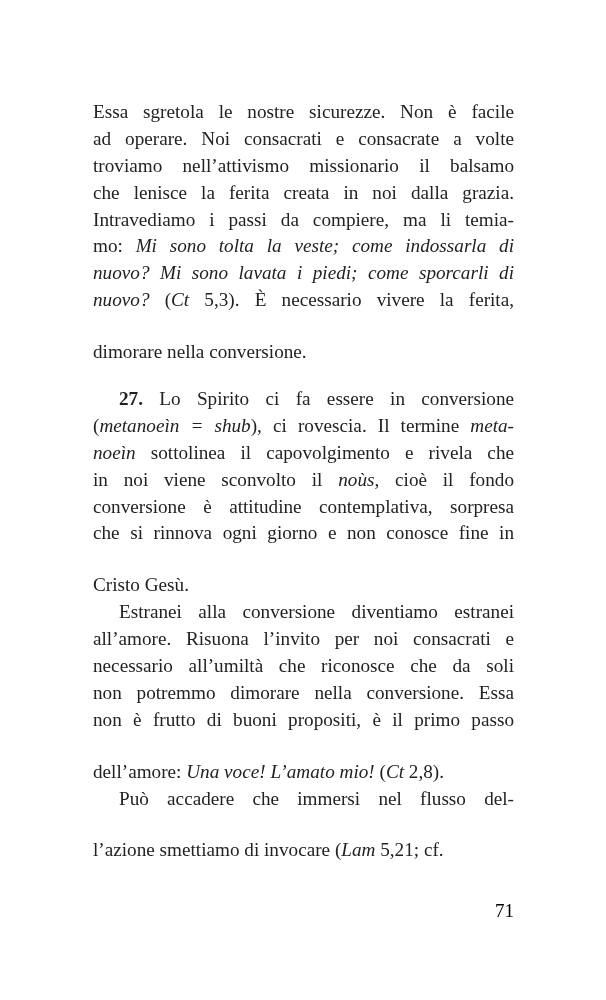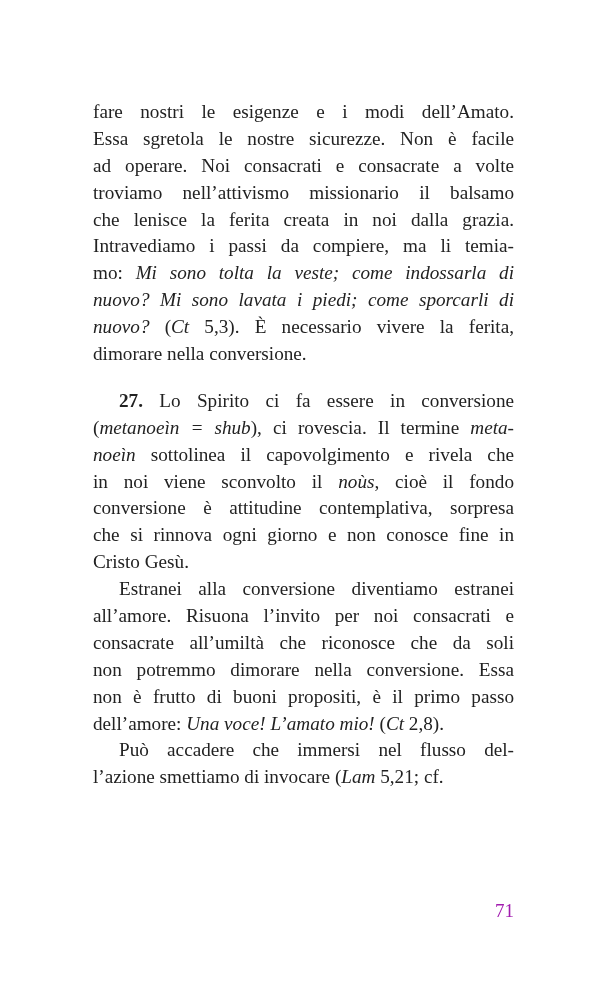--- a/index.html
+++ b/index.html
@@ -25,45 +25,45 @@
   }
   .line {
     display: block;
     white-space: nowrap;
     text-align: justify;
     text-align-last: justify;
     height: 26.9px;
   }
   .line.last {
     text-align-last: left;
+    margin-top: 25px;
   }
   .indent {
     padding-left: 26px;
   }
   .gap {
     height: 20px;
   }
   em, .it { font-style: italic; }
   .num { font-weight: bold; margin-top: 28px; }
   .page-number {
     position: absolute;
     left: 470px;
     top: 900px;
     width: 44px;
     text-align: right;
     font-size: 19px;
-    color: #a21caf;
+    color: #000000;
   }
 </style>
 </head>
 <body>
 
 <div class="page">
   <div id="p0">
-      <span class="line"><span>fare nostri le esigenze e i modi dell’Amato.</span></span>
       <span class="line"><span>Essa sgretola le nostre sicurezze. Non è facile</span></span>
       <span class="line"><span>ad operare. Noi consacrati e consacrate a volte</span></span>
       <span class="line"><span>troviamo nell’attivismo missionario il balsamo</span></span>
       <span class="line"><span>che lenisce la ferita creata in noi dalla grazia.</span></span>
       <span class="line"><span>Intravediamo i passi da compiere, ma li temia-</span></span>
       <span class="line"><span>mo: </span><span class="it">Mi sono tolta la veste; come indossarla di</span></span>
       <span class="line"><span class="it">nuovo? Mi sono lavata i piedi; come sporcarli di</span></span>
       <span class="line"><span class="it">nuovo?</span><span> (</span><span class="it">Ct</span><span> 5,3). È necessario vivere la ferita,</span></span>
       <span class="line last"><span>dimorare nella conversione.</span></span>
     </div>
@@ -73,21 +73,21 @@
       <span class="line"><span>(</span><span class="it">metanoeìn = shub</span><span>), ci rovescia. Il termine </span><span class="it">meta-</span></span>
       <span class="line"><span class="it">noeìn</span><span> sottolinea il capovolgimento e rivela che</span></span>
       <span class="line"><span>in noi viene sconvolto il </span><span class="it">noùs</span><span>, cioè il fondo</span></span>
       <span class="line"><span>conversione è attitudine contemplativa, sorpresa</span></span>
       <span class="line"><span>che si rinnova ogni giorno e non conosce fine in</span></span>
       <span class="line last"><span>Cristo Gesù.</span></span>
     </div>
   <div id="p2">
       <span class="line indent"><span>Estranei alla conversione diventiamo estranei</span></span>
       <span class="line"><span>all’amore. Risuona l’invito per noi consacrati e</span></span>
-      <span class="line"><span>consacrate all’umiltà che riconosce che da soli</span></span>
+      <span class="line"><span>necessario all’umiltà che riconosce che da soli</span></span>
       <span class="line"><span>non potremmo dimorare nella conversione. Essa</span></span>
       <span class="line"><span>non è frutto di buoni propositi, è il primo passo</span></span>
       <span class="line last"><span>dell’amore: </span><span class="it">Una voce! L’amato mio!</span><span> (</span><span class="it">Ct</span><span> 2,8).</span></span>
     </div>
   <div id="p3">
       <span class="line indent"><span>Può accadere che immersi nel flusso del-</span></span>
       <span class="line last"><span>l’azione smettiamo di invocare (</span><span class="it">Lam</span><span> 5,21; cf.</span></span>
     </div>
 </div>
 

